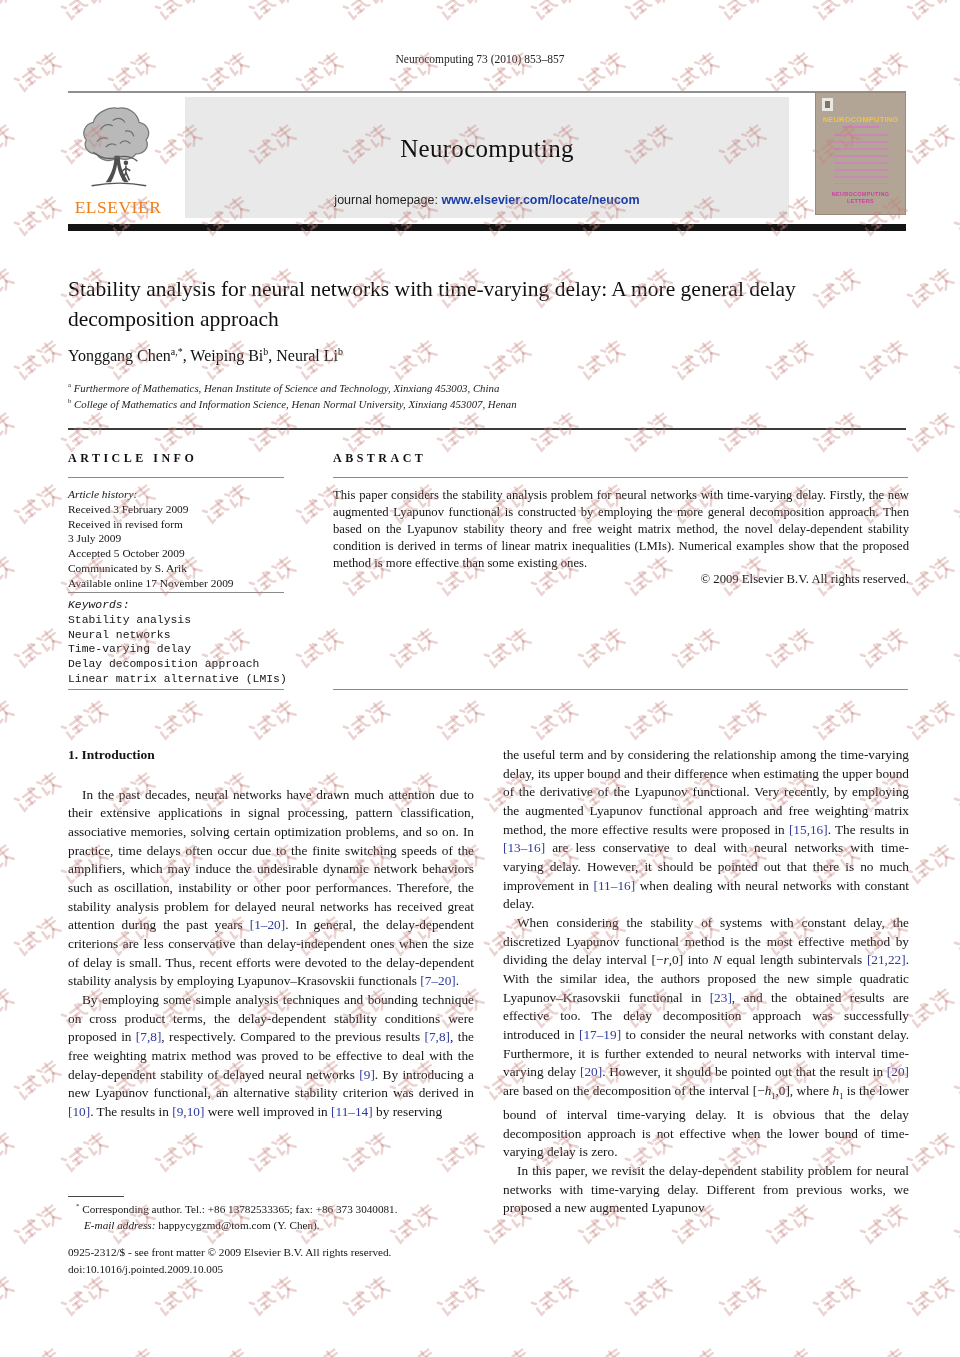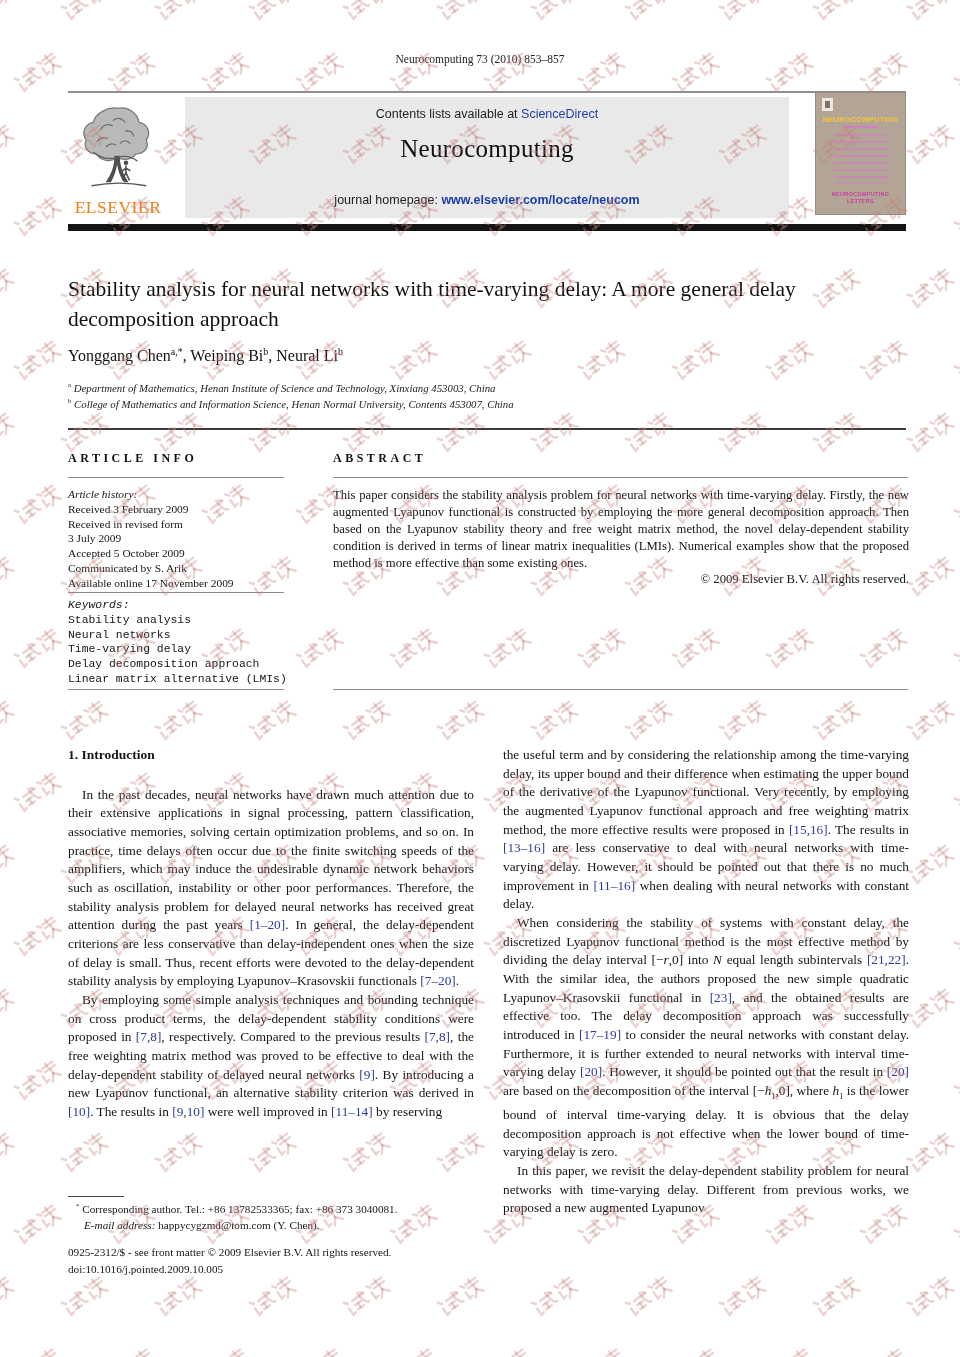--- a/index.html
+++ b/index.html
@@ -108,23 +108,20 @@
         <path d="M46 60 C46 72 42 82 36 90 L42 90 C46 83 48 76 49 70 C50 76 52 84 57 90 L62 90 C55 80 52 70 52 60 Z" fill="#4f4f4f"></path>
         <path d="M22 56 q12 10 26 6 q14 -4 24 4" fill="none" stroke="#5f5f5f" stroke-width="1.6"></path>
         <circle cx="59" cy="68" r="2.6" fill="#4f4f4f"></circle>
         <path d="M59 71 v8 M59 74 l-5 4 M59 74 l5 3 M59 79 l-4 9 M59 79 l4 9" stroke="#4f4f4f" stroke-width="1.8" fill="none"></path>
         <path d="M20 94 q32 -6 62 0" fill="none" stroke="#555" stroke-width="1.6"></path>
       </svg>
       <div class="els-word">ELSEVIER</div>
     </div>
 
     <div class="header-box">
-      <div class="contents-line">
-        <span>Contents lists available at </span><a class="blue-link">ScienceDirect</a>
-      </div>
       <div class="jname">Neurocomputing</div>
       <div class="homepage-line">
         <span>journal homepage: </span><a class="blue-link bold">www.elsevier.com/locate/neucom</a>
       </div>
     </div>
 
     <div class="cover">
       <div class="cover-logo-box"></div>
       <div class="cover-title">NEUROCOMPUTING</div>
       <div class="cover-rule"></div>
@@ -132,22 +129,22 @@
       <div class="cover-sub">
         <div>NEUROCOMPUTING</div>
         <div>LETTERS</div>
       </div>
     </div>
 
     <div class="black-bar"></div>
 
     <h1 class="title">Stability analysis for neural networks with time-varying delay: A more general delay decomposition approach</h1>
     <div class="authors"><span>Yonggang Chen</span><sup>a,*</sup><span>, Weiping Bi</span><sup>b</sup><span>, Neural Li</span><sup>b</sup></div>
-    <div class="affil affil-a"><sup>a</sup><span class="it"> Department of Mathematics, Henan Institute of Science and Technology, Xinxiang 453003, China</span></div>
-    <div class="affil affil-b"><sup>b</sup><span class="it"> College of Mathematics and Information Science, Henan Normal University, Contents 453007, China</span></div>
+    <div class="affil affil-a"><sup>a</sup><span class="it"> Furthermore of Mathematics, Henan Institute of Science and Technology, Xinxiang 453003, China</span></div>
+    <div class="affil affil-b"><sup>b</sup><span class="it"> College of Mathematics and Information Science, Henan Normal University, Xinxiang 453007, Henan</span></div>
 
     <div class="info-top-rule"></div>
 
     <div class="info-heading">ARTICLE INFO</div>
     <div class="rule r-info-1"></div>
     <div class="history">
       <div class="it">Article history:</div>
       <div>Received 3 February 2009</div>
       <div>Received in revised form</div>
       <div>3 July 2009</div>

